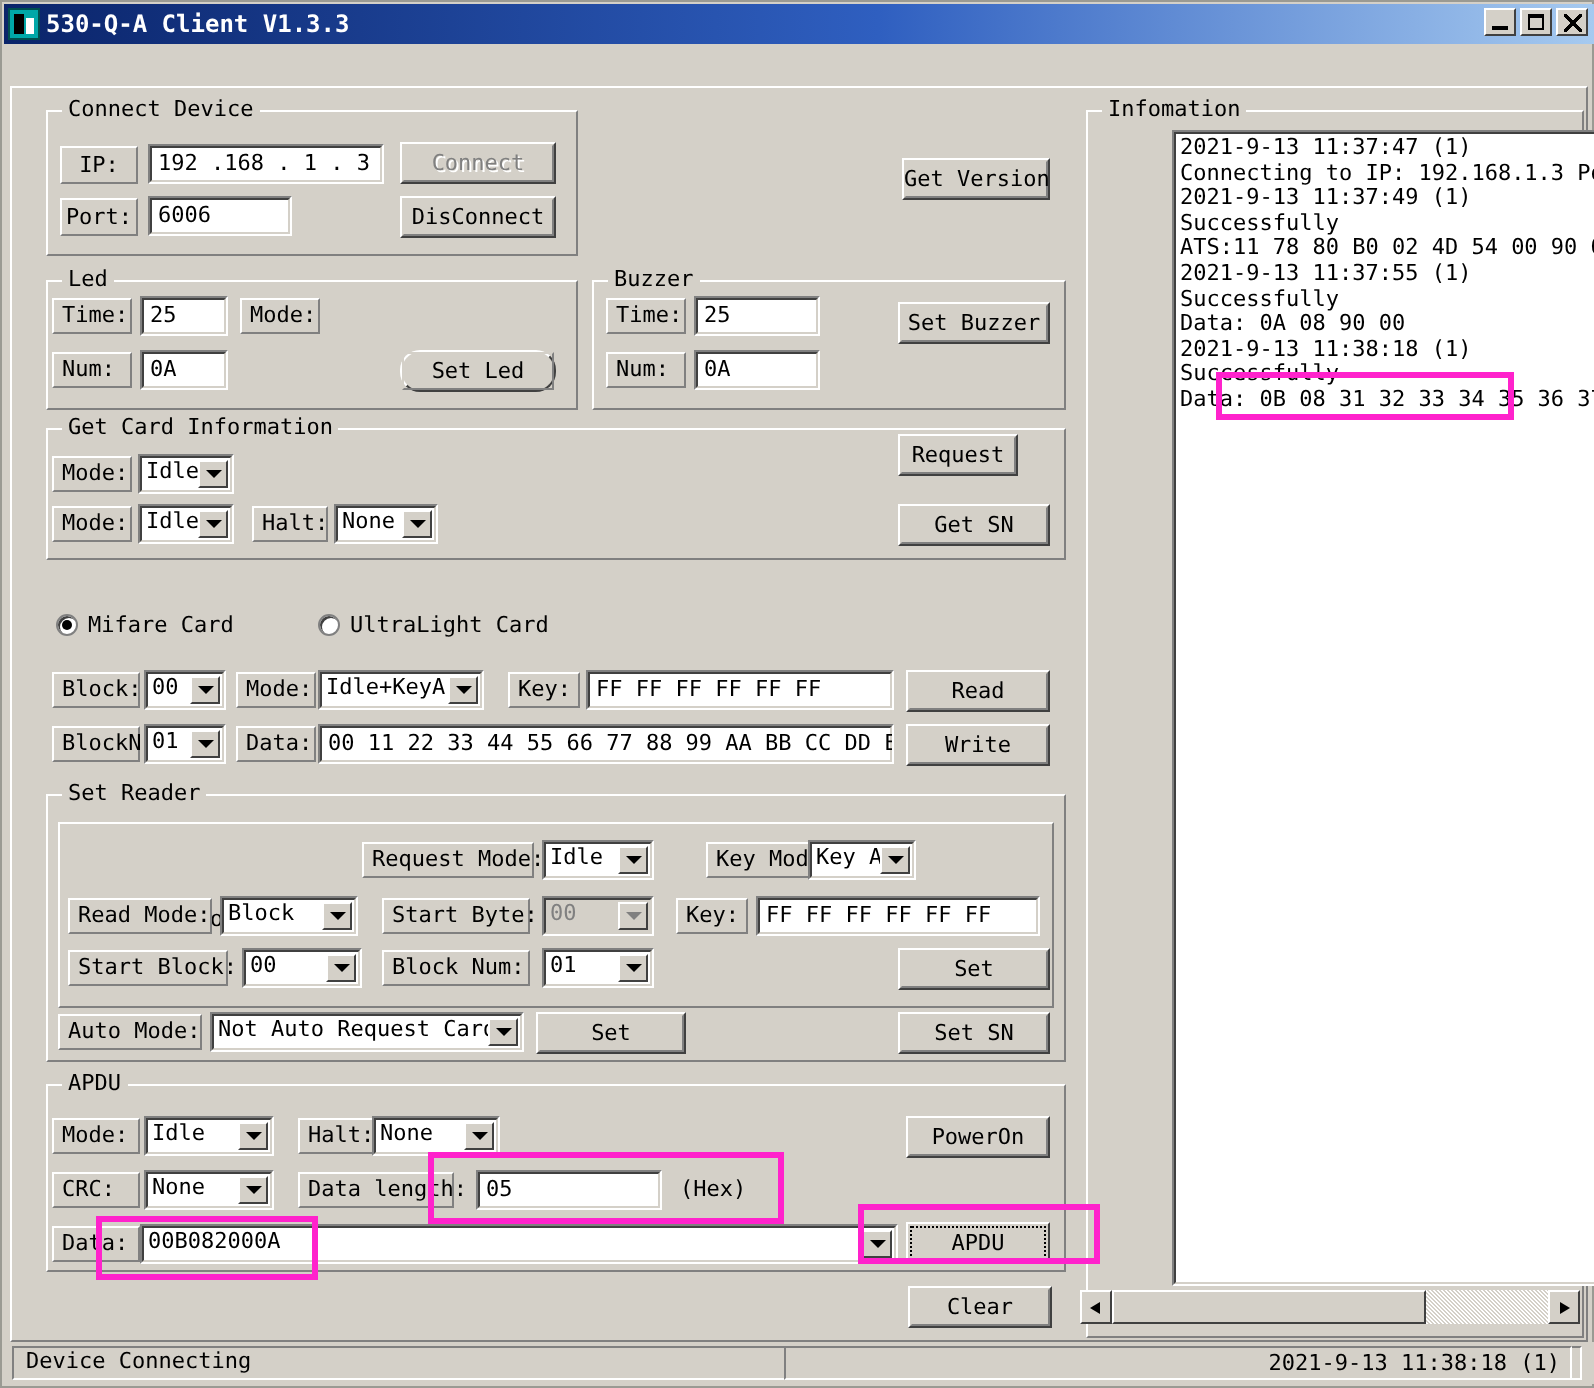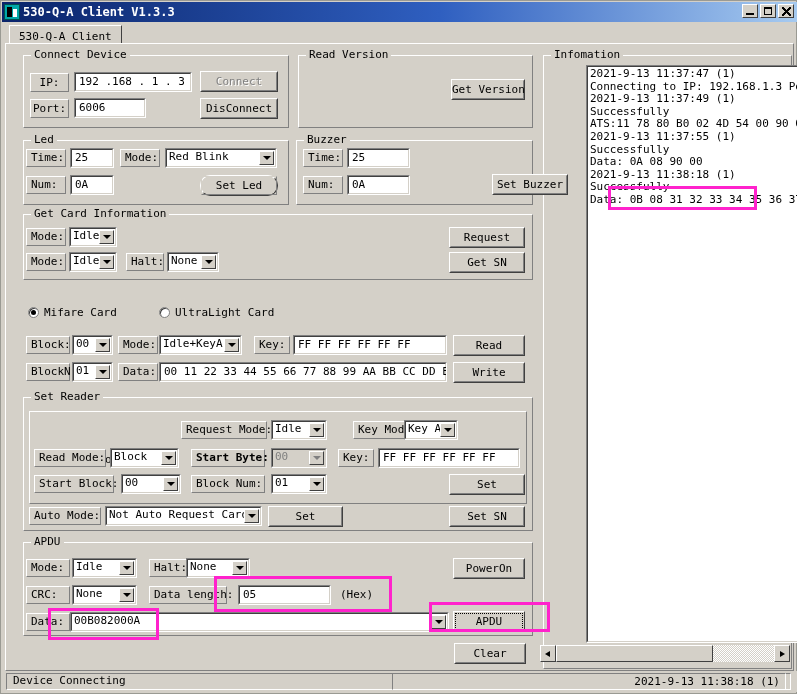--- a/index.html
+++ b/index.html
@@ -141,23 +141,20 @@
         </span>
       <span class="tbtn tb-max">
           <i></i>
         </span>
       <span class="tbtn tb-close">
           <i></i>
         </span>
     </span>
   </div>
 
-  <div class="tabstrip">
-    <div class="tab">530-Q-A Client</div>
-  </div>
 
   <div class="tabpane"></div>
 
   <div class="grp" style="left:22px;top:54px;width:264px;height:71px;">
     <div class="inner"></div>
     <div class="cap">Connect Device</div>
   </div>
   <div class="lbl" style="left:29px;top:72px;width:39px;height:19px;line-height:17px;text-align:center;padding-left:0;">IP:</div>
   <div class="txt" style="left:73px;top:71px;width:118px;height:20px;">
       <span class="inn"></span>
@@ -170,24 +167,20 @@
   <div class="lbl" style="left:29px;top:98px;width:39px;height:19px;line-height:17px;text-align:center;padding-left:0;">Port:</div>
   <div class="txt" style="left:73px;top:97px;width:72px;height:20px;">
       <span class="inn"></span>
       <span class="v">6006</span>
     </div>
   <div class="btn" style="left:199px;top:97px;width:78px;height:21px;line-height:19px;">
       <span class="i2"></span>
       <span class="cap2">DisConnect</span>
     </div>
 
-  <div class="grp" style="left:297px;top:54px;width:233px;height:71px;">
-    <div class="inner"></div>
-    <div class="cap">Read Version</div>
-  </div>
   <div class="btn" style="left:450px;top:78px;width:74px;height:21px;line-height:19px;">
       <span class="i2"></span>
       <span class="cap2">Get Version</span>
     </div>
 
   <div class="grp" style="left:542px;top:54px;width:247px;height:612px;">
     <div class="inner"></div>
     <div class="cap">Infomation</div>
   </div>
   <div class="infobox" style="left:537px;top:64px;width:254px;height:578px;">
@@ -217,25 +210,20 @@
   <div class="grp" style="left:22px;top:139px;width:264px;height:63px;">
     <div class="inner"></div>
     <div class="cap">Led</div>
   </div>
   <div class="lbl" style="left:25px;top:148px;width:40px;height:18px;line-height:16px;">Time:</div>
   <div class="txt" style="left:69px;top:147px;width:44px;height:20px;">
       <span class="inn"></span>
       <span class="v">25</span>
     </div>
   <div class="lbl" style="left:119px;top:148px;width:40px;height:18px;line-height:16px;">Mode:</div>
-  <div class="combo" style="left:164px;top:147px;width:112px;height:20px;">
-    <span class="ci"></span>
-      <span class="cv">Red Blink</span>
-    <span class="arrow"></span>
-  </div>
   <div class="lbl" style="left:25px;top:175px;width:40px;height:18px;line-height:16px;">Num:</div>
   <div class="txt" style="left:69px;top:174px;width:44px;height:20px;">
       <span class="inn"></span>
       <span class="v">0A</span>
     </div>
   <div class="btn" style="left:199px;top:174px;width:78px;height:21px;line-height:19px;border-radius:10px;">
       <span class="i2"></span>
       <span class="cap2">Set Led</span>
     </div>
 
@@ -246,36 +234,36 @@
   <div class="lbl" style="left:302px;top:148px;width:40px;height:18px;line-height:16px;">Time:</div>
   <div class="txt" style="left:346px;top:147px;width:63px;height:20px;">
       <span class="inn"></span>
       <span class="v">25</span>
     </div>
   <div class="lbl" style="left:302px;top:175px;width:40px;height:18px;line-height:16px;">Num:</div>
   <div class="txt" style="left:346px;top:174px;width:63px;height:20px;">
       <span class="inn"></span>
       <span class="v">0A</span>
     </div>
-  <div class="btn" style="left:448px;top:173px;width:76px;height:21px;line-height:19px;margin-left:43px;">
+  <div class="btn" style="left:448px;top:150px;width:76px;height:21px;line-height:19px;">
       <span class="i2"></span>
       <span class="cap2">Set Buzzer</span>
     </div>
 
   <div class="grp" style="left:22px;top:213px;width:508px;height:64px;">
     <div class="inner"></div>
     <div class="cap">Get Card Information</div>
   </div>
   <div class="lbl" style="left:25px;top:227px;width:40px;height:18px;line-height:16px;">Mode:</div>
   <div class="combo" style="left:68px;top:226px;width:48px;height:20px;">
     <span class="ci"></span>
       <span class="cv">Idle</span>
     <span class="arrow"></span>
   </div>
-  <div class="btn" style="left:448px;top:226px;width:76px;height:21px;line-height:19px;">
+  <div class="btn" style="left:448px;top:216px;width:60px;height:21px;line-height:19px;">
       <span class="i2"></span>
       <span class="cap2">Request</span>
     </div>
   <div class="lbl" style="left:25px;top:252px;width:40px;height:18px;line-height:16px;">Mode:</div>
   <div class="combo" style="left:68px;top:251px;width:48px;height:20px;">
     <span class="ci"></span>
       <span class="cv">Idle</span>
     <span class="arrow"></span>
   </div>
   <div class="lbl" style="left:125px;top:252px;width:38px;height:18px;line-height:16px;">Halt:</div>
@@ -351,21 +339,21 @@
       <span class="cv">Key A</span>
     <span class="arrow"></span>
   </div>
 
   <div class="lbl" style="left:33px;top:448px;width:72px;height:18px;line-height:16px;">Read Mode:</div>
   <div class="combo" style="left:109px;top:447px;width:69px;height:20px;">
     <span class="ci"></span>
       <span class="cv">Block</span>
     <span class="arrow"></span>
   </div>
-  <div class="lbl" style="left:190px;top:448px;width:74px;height:18px;line-height:16px;font-weight:bold;">Start Byte:</div>
+  <div class="lbl" style="left:190px;top:448px;width:74px;height:18px;line-height:16px;">Start Byte:</div>
   <div class="combo dis" style="left:270px;top:447px;width:56px;height:20px;">
     <span class="ci"></span>
       <span class="cv">00</span>
     <span class="arrow"></span>
   </div>
   <div class="lbl" style="left:337px;top:448px;width:36px;height:18px;line-height:16px;">Key:</div>
   <div class="txt" style="left:377px;top:447px;width:142px;height:20px;">
       <span class="inn"></span>
       <span class="v">FF FF FF FF FF FF</span>
     </div>

